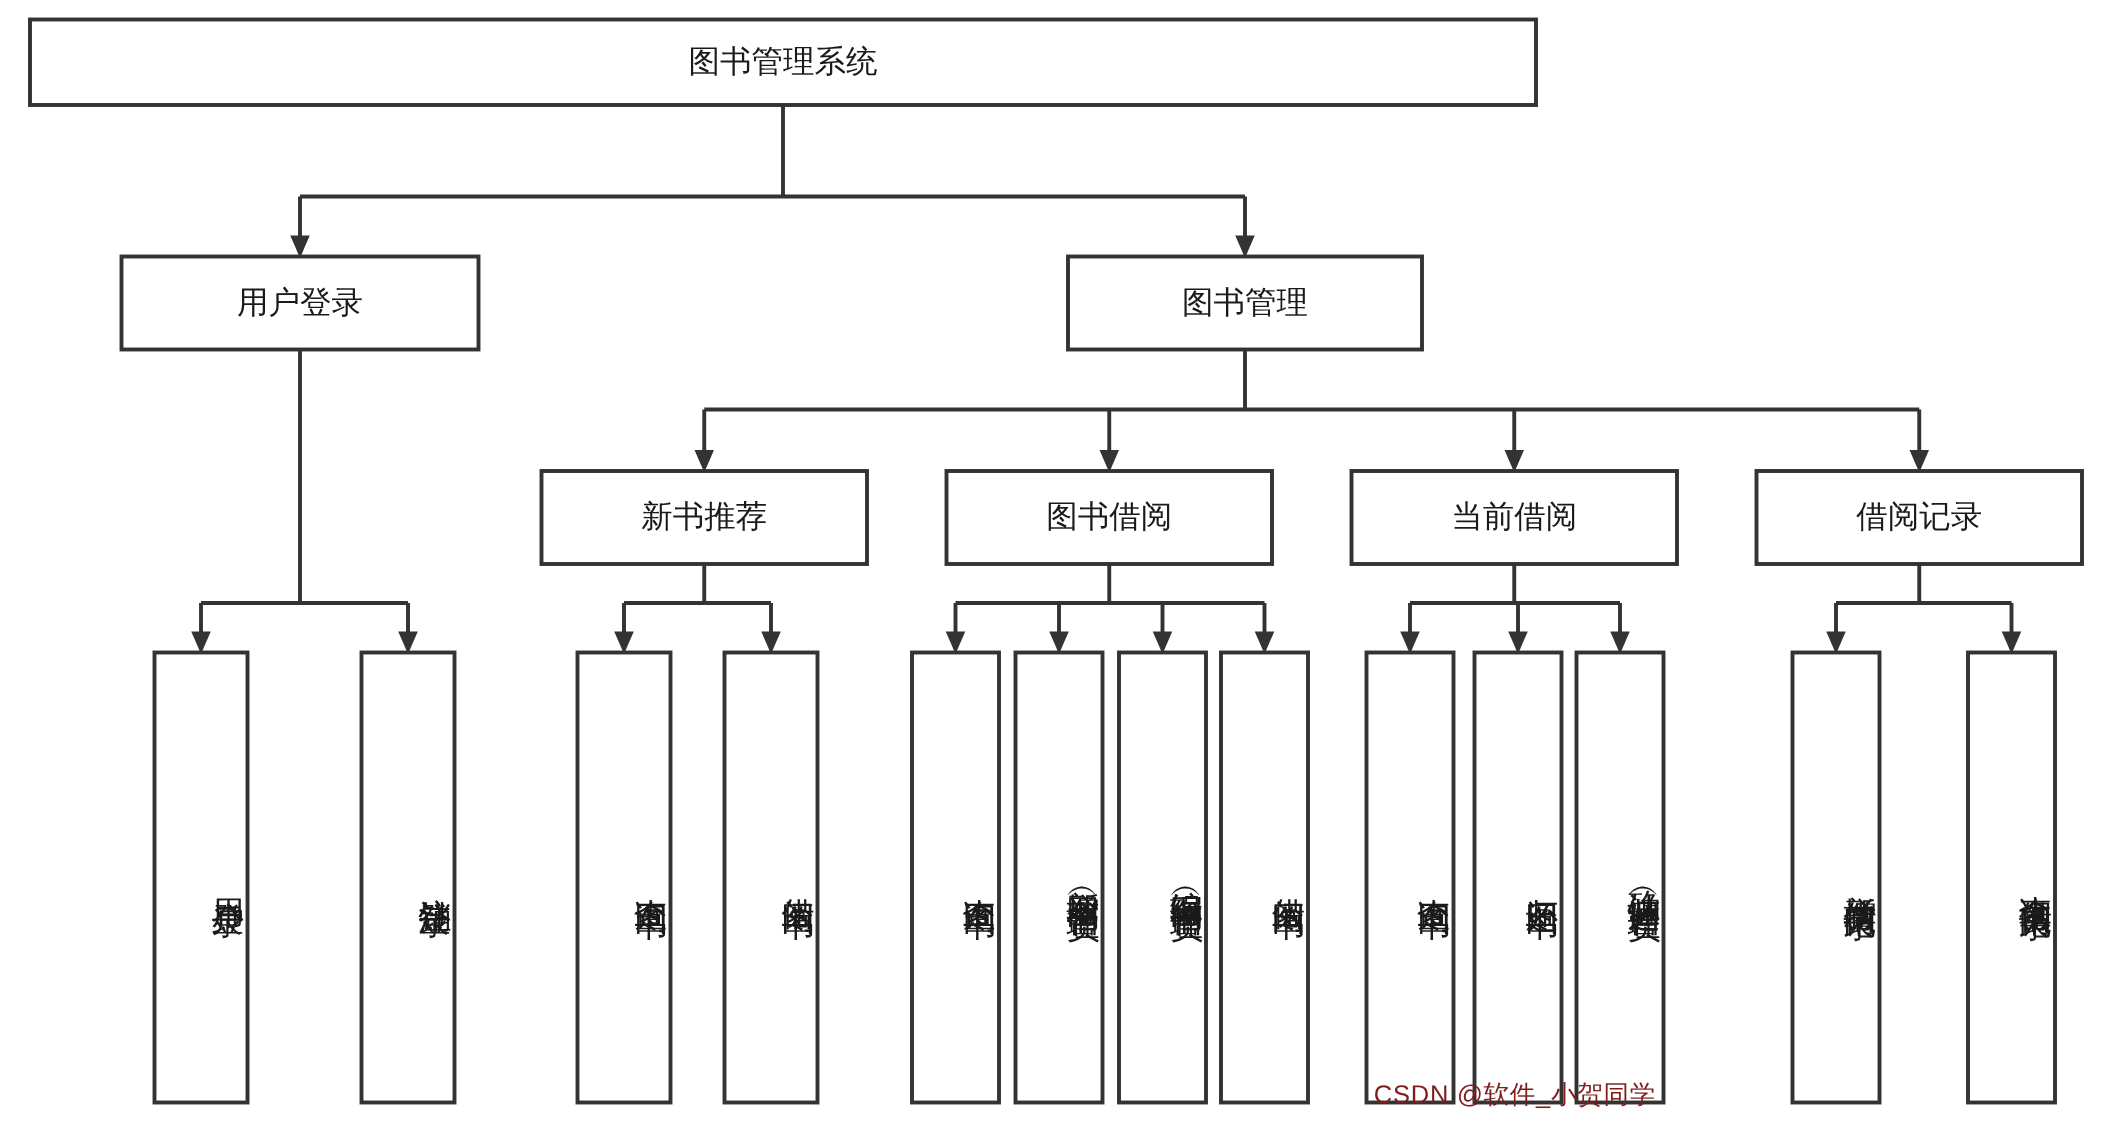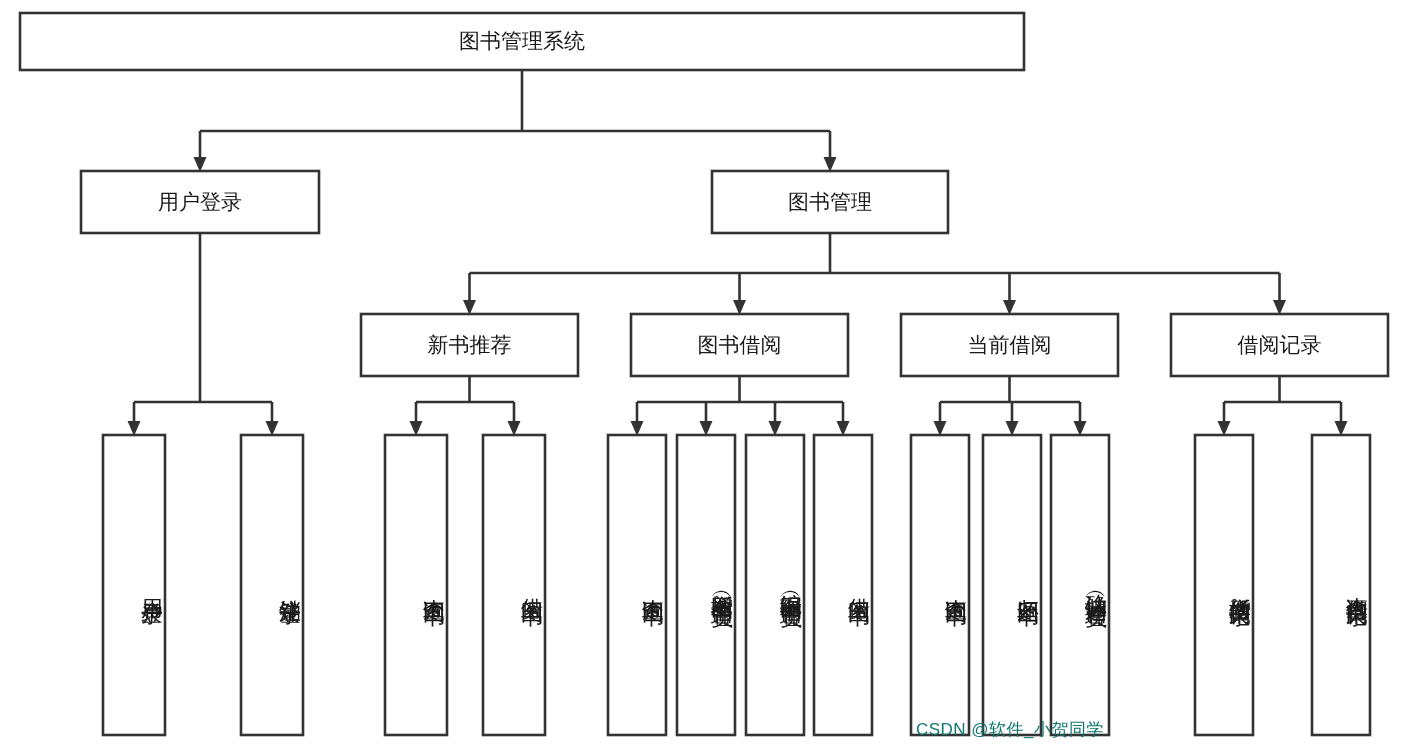--- a/index.html
+++ b/index.html
@@ -62,21 +62,21 @@
     justify-content: center;
     white-space: nowrap;
     pointer-events: none;
   }
   .watermark {
     position: absolute;
     right: 8px;
     bottom: 6px;
     font-family: "Liberation Sans", "DejaVu Sans", sans-serif;
     font-size: 17px;
-    color: #0f766e;
+    color: #7f1d1d;
     letter-spacing: 0.5px;
     white-space: nowrap;
   }
 </style>
 </head>
 <body>
 
 <div id="diagram-root">
   <svg class="diagram-canvas" id="diagram-svg" viewBox="0 0 1405 747">
       <g>

